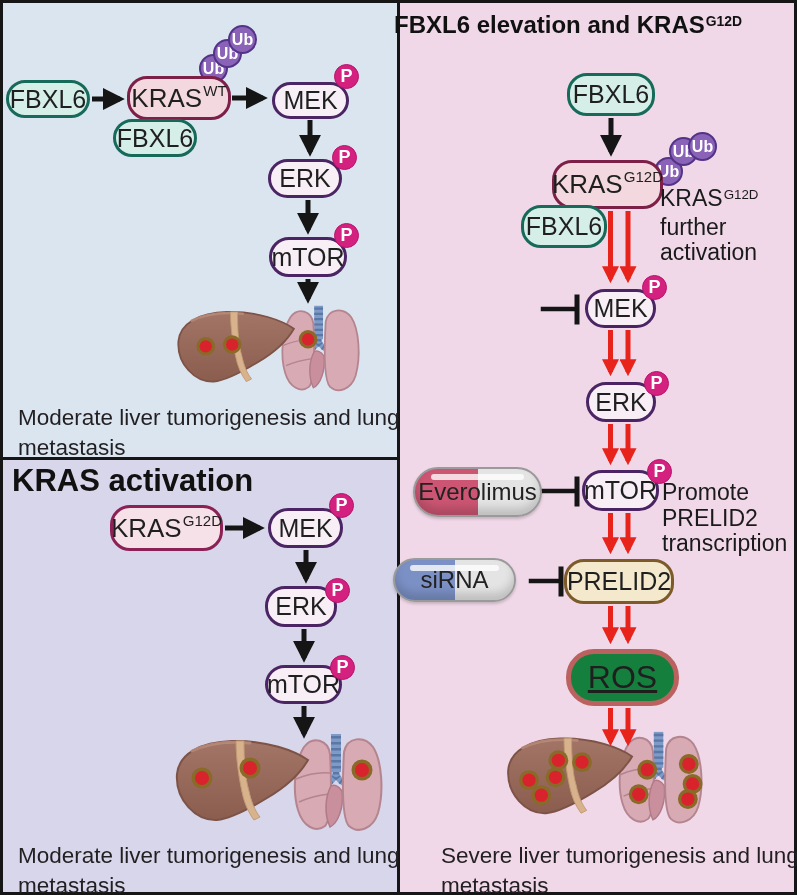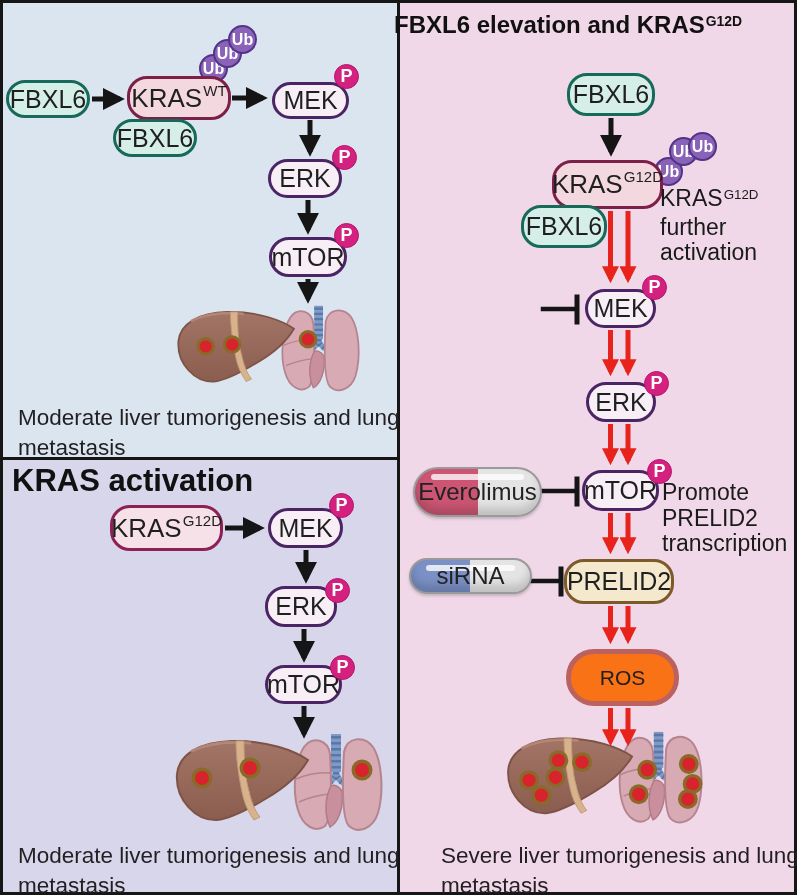--- a/index.html
+++ b/index.html
@@ -8,21 +8,21 @@
   .panel-a{left:0;top:0;width:400px;height:460px;background:#dbe5ef;}
   .panel-b{left:0;top:457px;width:400px;height:438px;background:#d8d6ea;}
   .panel-c{left:397px;top:0;width:400px;height:895px;background:#f0d8e8;}
   .ptitle{position:absolute;font-weight:700;color:#111;z-index:5;white-space:nowrap;}
   .node{position:absolute;box-sizing:border-box;display:flex;align-items:center;justify-content:center;
         background:#f7eef6;border:3.5px solid #4a2463;border-radius:20px;font-size:25px;color:#1f1f1f;z-index:3;white-space:nowrap;}
   .n-fbxl6{background:#d5efe8;border-color:#176a5a;}
   .n-kras{background:#f3d9df;border-color:#7c2048;font-size:26px;}
   .n-krasb{background:#f7e1e8;border-color:#8c2156;font-size:26px;}
   .n-prelid{background:#f4e9cc;border-color:#7d5a2a;}
-  .n-ros{background:#f97316;border-color:#bb6260;border-width:5px;font-size:21px;}
+  .n-ros{background:#15803d;border-color:#bb6260;border-width:5px;font-size:32px;text-decoration:underline;}
   .over{z-index:4;}
   .sup{font-size:58%;position:relative;top:-0.5em;margin-left:1px;}
   .pbadge{position:absolute;width:25px;height:25px;border-radius:50%;background:#d4207f;border:1.5px solid #b8136b;
           color:#fff;font-weight:700;font-size:18px;display:flex;align-items:center;justify-content:center;z-index:5;box-sizing:border-box;}
   .ub{position:absolute;width:29px;height:29px;border-radius:50%;background:#8a63b8;border:2.5px solid #533387;
       color:#fff;font-size:16px;font-weight:600;display:flex;align-items:center;justify-content:center;z-index:2;box-sizing:border-box;}
   .pill{position:absolute;box-sizing:border-box;border-radius:26px;border:2px solid #9a9a9a;display:flex;align-items:center;justify-content:center;
         font-size:24px;color:#222;z-index:3;box-shadow:inset 0 -7px 9px rgba(0,0,0,.16), 0 2px 3px rgba(0,0,0,.18);}
   .pill::before{content:"";position:absolute;left:13%;right:13%;top:5px;height:6px;border-radius:3px;background:rgba(255,255,255,.78);}
   .pill-label{position:relative;z-index:1;}
@@ -282,21 +282,21 @@
   <div class="node" style="left:582px;top:470px;width:77px;height:41px;">
       <span>mTOR</span>
     </div>
 
   <div class="ann" style="left:662px;top:480px;">
     <div>Promote</div>
     <div>PRELID2</div>
     <div>transcription</div>
   </div>
 
-  <div class="pill p-sirna" style="left:409px;top:558px;width:123px;height:36px;">
+  <div class="pill p-sirna" style="left:393px;top:558px;width:123px;height:44px;">
     <span class="pill-label">siRNA</span>
   </div>
   <div class="node n-prelid" style="left:564px;top:559px;width:110px;height:45px;">
       <span>PRELID2</span>
     </div>
   <div class="node n-ros" style="left:566px;top:649px;width:113px;height:57px;border-radius:28px;">
       <span>ROS</span>
     </div>
 
   <div class="pbadge" style="left:642px;top:275px;">

